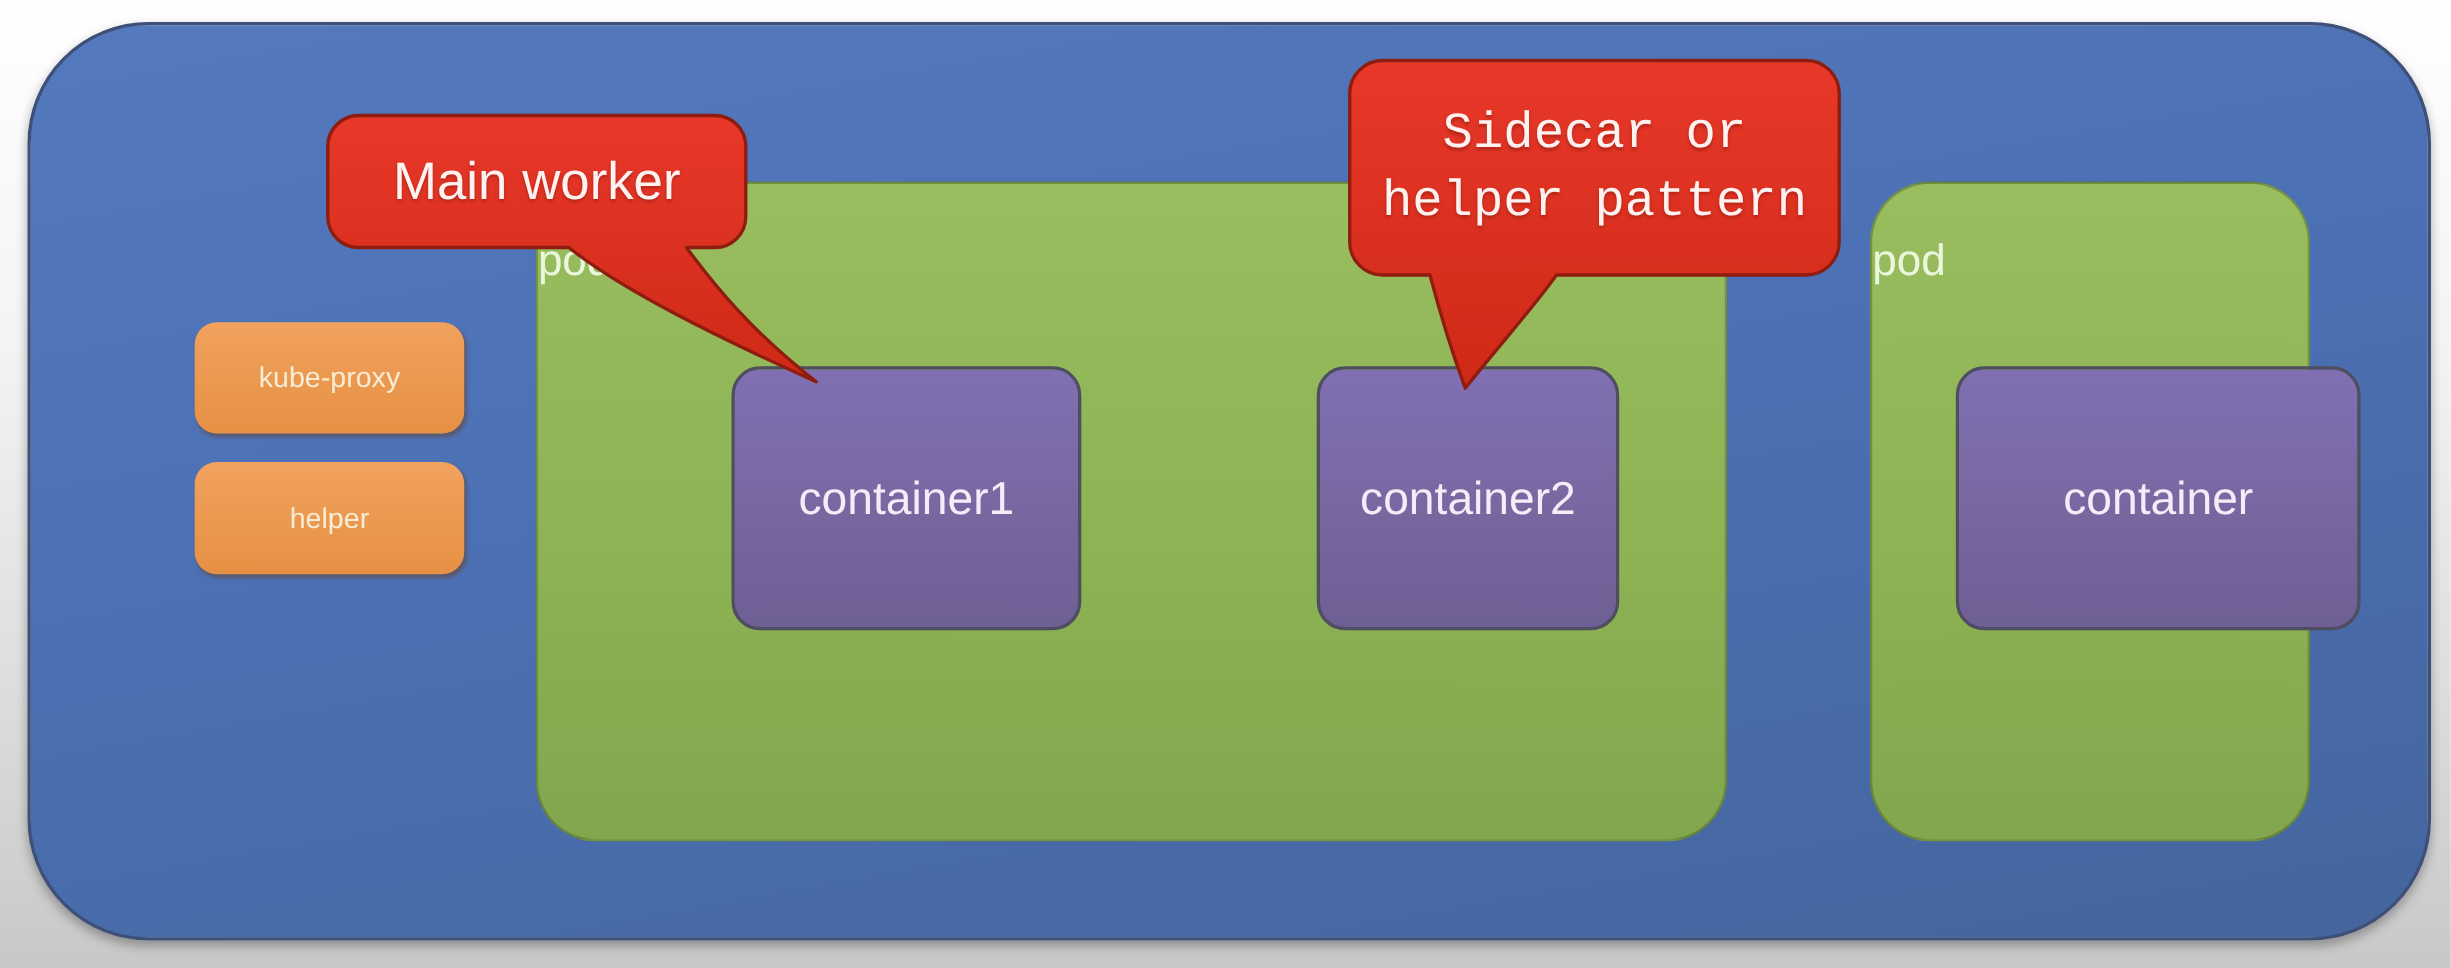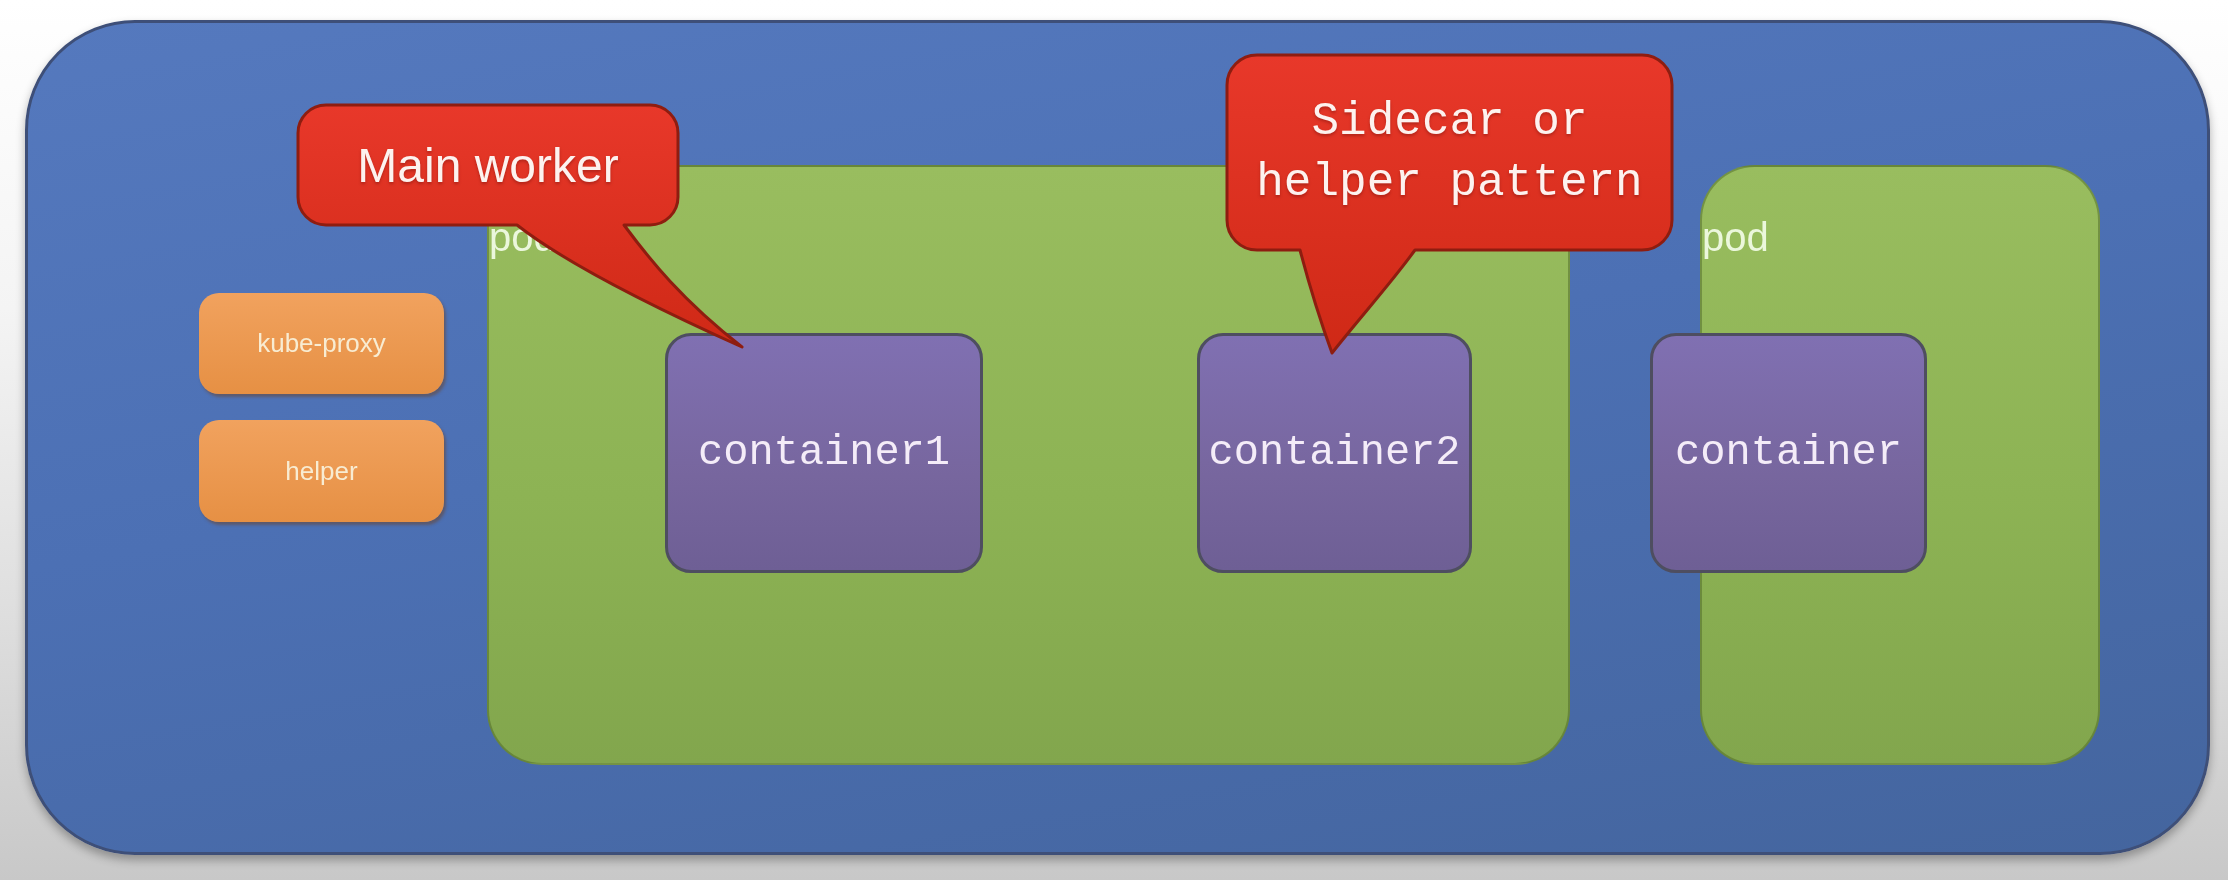--- a/index.html
+++ b/index.html
@@ -27,21 +27,21 @@
     height: 835px;
     border-radius: 110px;
     background: linear-gradient(170deg, #5579be 0%, #4c70b4 45%, #44659e 100%);
     border: 3px solid #3e4f78;
     box-sizing: border-box;
     box-shadow: 0 5px 10px rgba(0,0,0,0.30);
   }
   
   .component {
     position: absolute;
-    left: 199px;
+    left: 177px;
     width: 245px;
     border-radius: 20px;
     background: linear-gradient(180deg, #f1a25e 0%, #e69044 100%);
     box-shadow: 2px 3px 3px rgba(110,60,20,0.45);
     display: flex;
     align-items: center;
     justify-content: center;
     text-align: left;
     color: #f8ecd2;
     font-size: 26px;
@@ -80,25 +80,24 @@
     border-radius: 26px;
     background: linear-gradient(180deg, #8070b2 0%, #77669e 60%, #6e5f95 100%);
     border: 3px solid #4e4e60;
     box-sizing: border-box;
     display: flex;
     align-items: center;
     justify-content: center;
     color: #f4ecf8;
     font-size: 42px;
     z-index: 3;
-    font-family: Liberation Mono, monospace;
   }
   #container-1 { left: 665px;  width: 318px; }
   #container-2 { left: 1197px; width: 275px; }
-  #container-3 { left: 1650px; width: 277px; }
+  #container-3 { left: 1778px; width: 368px; }
   
   #callout-svg {
     position: absolute;
     left: 0; top: 0;
     width: 2228px;
     height: 880px;
     z-index: 4;
     pointer-events: none;
   }
   .callout-text {

